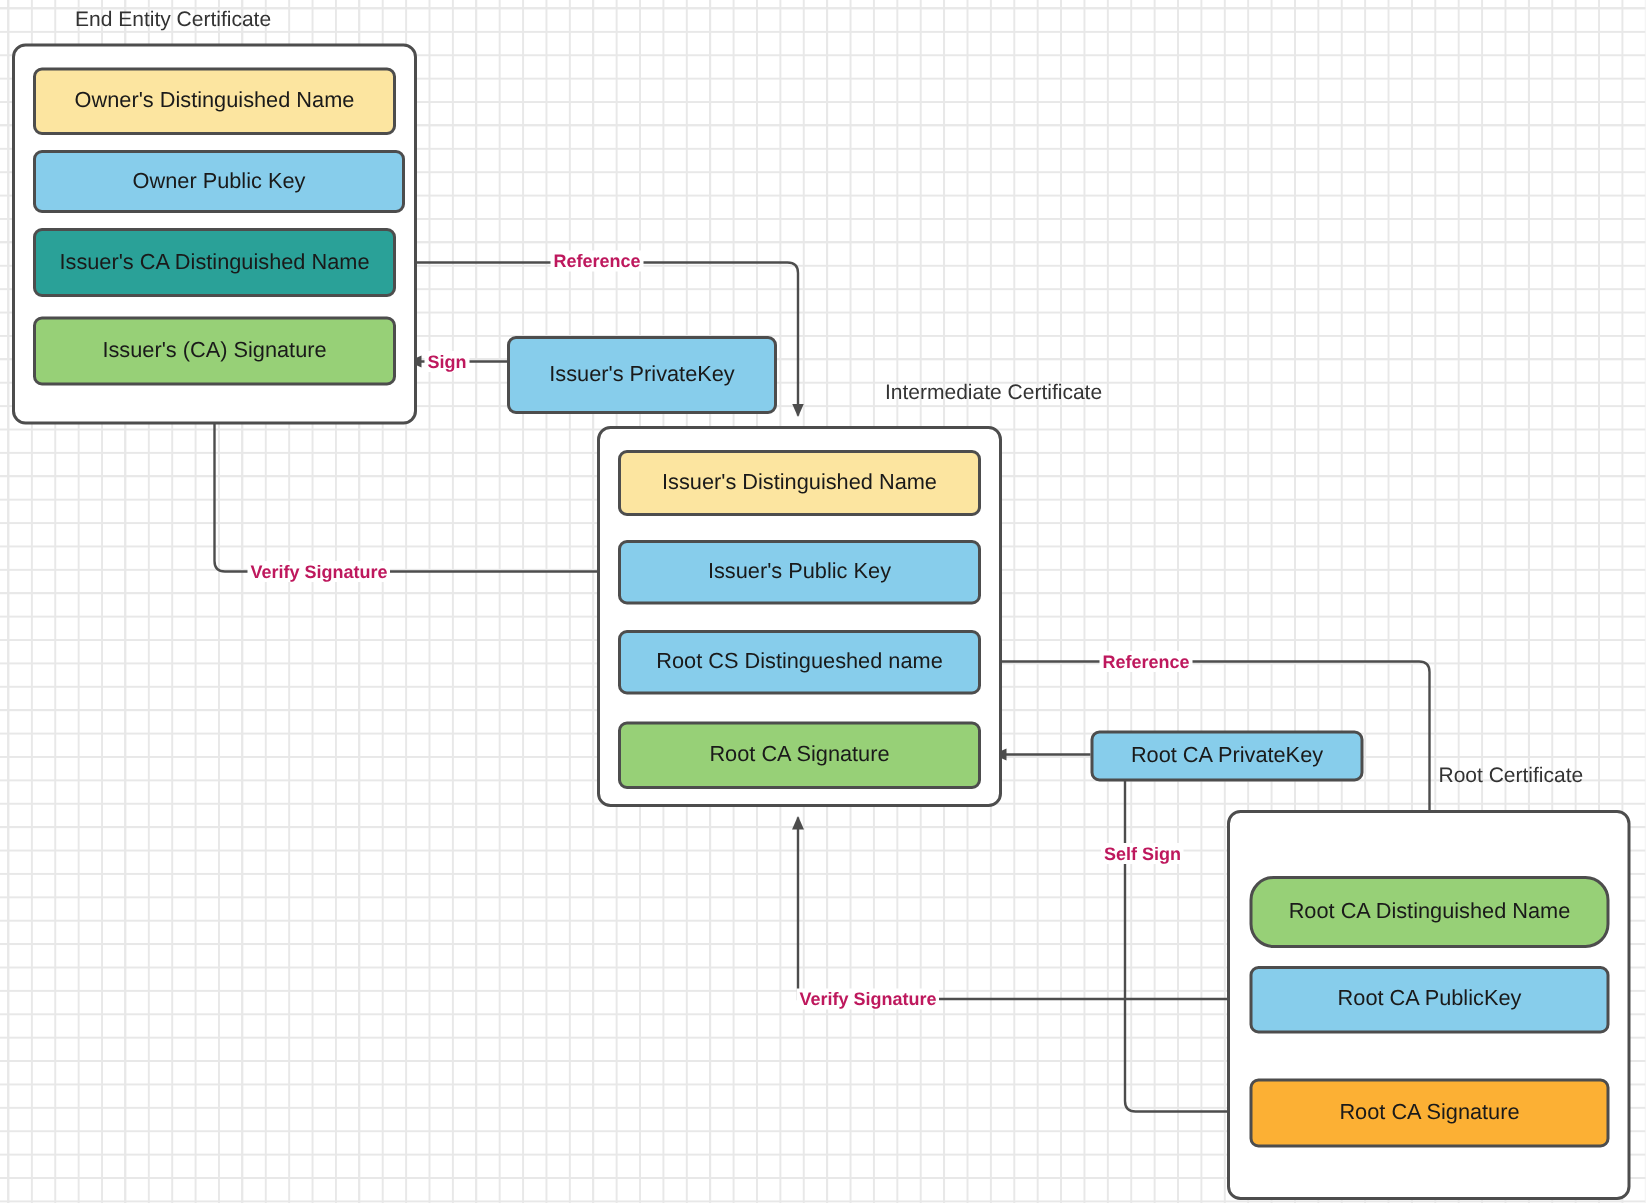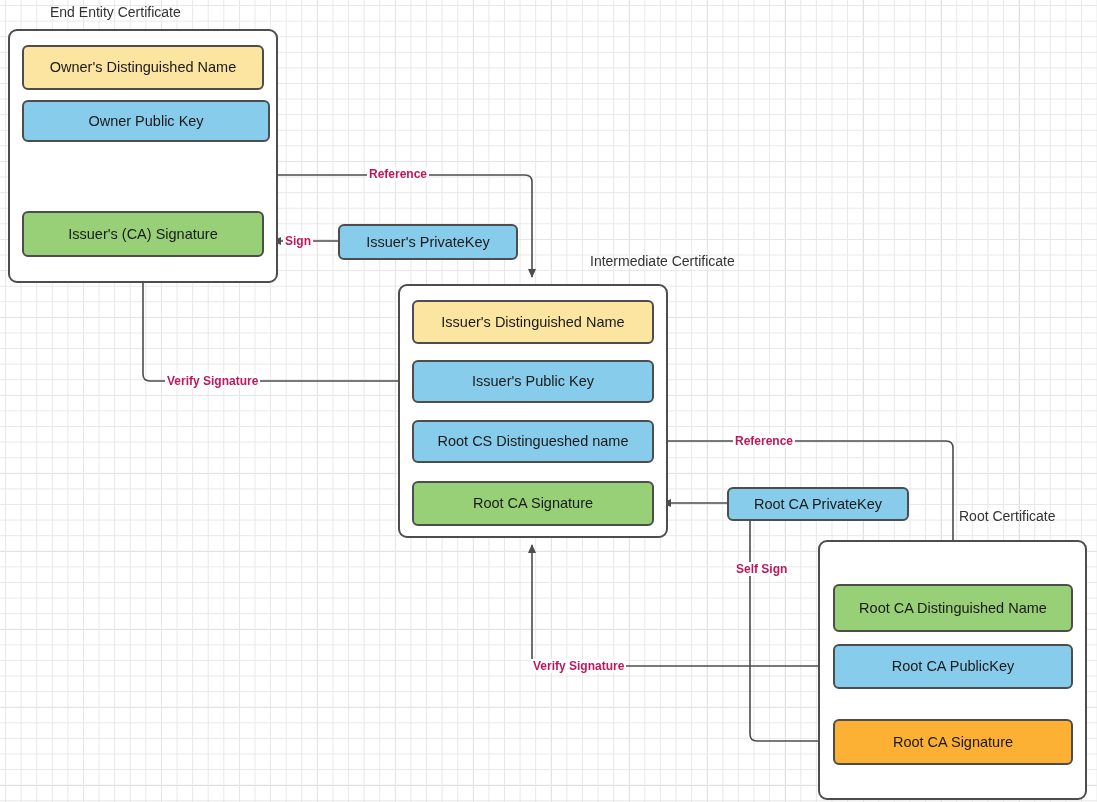--- a/index.html
+++ b/index.html
@@ -106,44 +106,45 @@
   </svg>
 
   <div class="group-title" style="left:50px; top:3px;">End Entity Certificate</div>
 
   <div class="container-box" style="left:8px; top:29px; width:270px; height:254px;"></div>
 
   <div class="node" style="left:22px; top:45px; width:242px; height:45px; background:#fce5a0;">Owner's Distinguished Name</div>
 
   <div class="node" style="left:22px; top:100px; width:248px; height:42px; background:#87cdeb;">Owner Public  Key</div>
 
+  <div class="node" style="left:22px; top:152px; width:242px; height:46px; background:#2aa198;">Issuer's CA Distinguished Name</div>
 
   <div class="node" style="left:22px; top:211px; width:242px; height:46px; background:#97d077;">Issuer's (CA) Signature</div>
 
-  <div class="node" style="left:338px; top:224px; width:180px; height:36px; background:#87cdeb;">Issuer's PrivateKey</div>
+  <div class="node" style="left:338px; top:224px; width:180px; height:52px; background:#87cdeb;">Issuer's PrivateKey</div>
 
   <div class="group-title" style="left:568px; top:252px;padding-left:22px;">Intermediate Certificate</div>
 
   <div class="container-box" style="left:398px; top:284px; width:270px; height:254px;"></div>
 
   <div class="node" style="left:412px; top:300px; width:242px; height:44px; background:#fce5a0;">Issuer's Distinguished Name</div>
 
   <div class="node" style="left:412px; top:360px; width:242px; height:43px; background:#87cdeb;">Issuer's Public  Key</div>
 
   <div class="node" style="left:412px; top:420px; width:242px; height:43px; background:#87cdeb;">Root CS Distingueshed name</div>
 
   <div class="node" style="left:412px; top:481px; width:242px; height:45px; background:#97d077;">Root CA Signature</div>
 
   <div class="node" style="left:727px; top:487px; width:182px; height:34px; background:#87cdeb;">Root CA PrivateKey</div>
 
   <div class="group-title" style="left:959px; top:507px;">Root Certificate</div>
 
   <div class="container-box" style="left:818px; top:540px; width:269px; height:260px;"></div>
 
-  <div class="node" style="left:833px; top:584px; width:240px; height:48px; background:#97d077;">Root CA Distinguished Name</div>
+  <div class="node" style="left:833px; top:584px; width:240px; height:48px; background:#97d077;border-radius:16px;">Root CA Distinguished Name</div>
 
   <div class="node" style="left:833px; top:644px; width:240px; height:45px; background:#87cdeb;">Root CA PublicKey</div>
 
   <div class="node" style="left:833px; top:719px; width:240px; height:46px; background:#fcb034;">Root CA Signature</div>
 
   <div class="edge-label" style="left:367px; top:167px;">Reference</div>
 
   <div class="edge-label" style="left:283px; top:234px;">Sign</div>
 
   <div class="edge-label" style="left:165px; top:374px;">Verify Signature</div>

